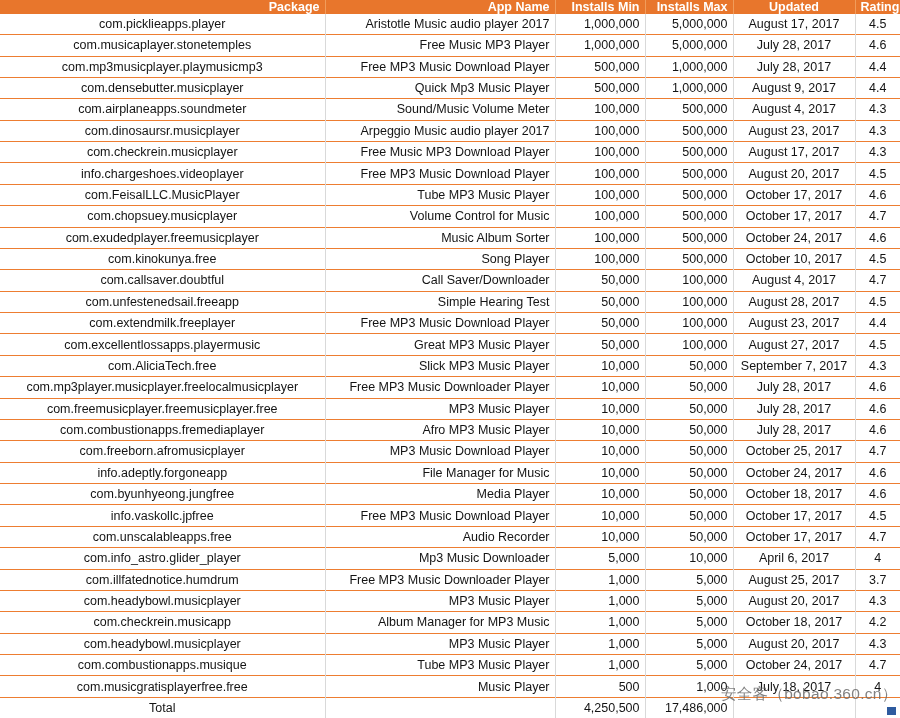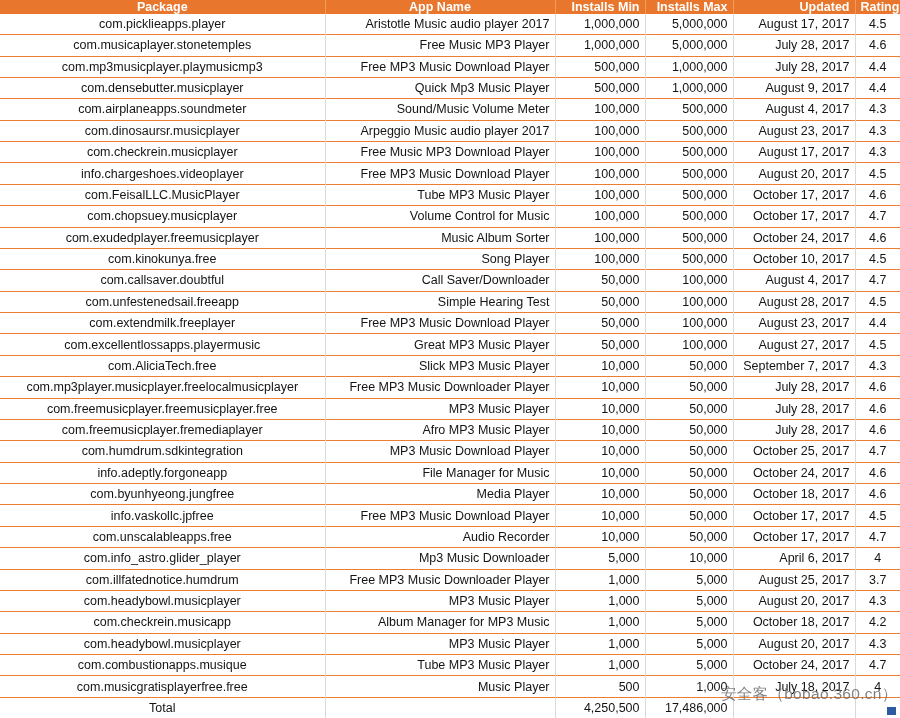--- a/index.html
+++ b/index.html
@@ -17,31 +17,31 @@
   .sheet{position:relative;width:900px;height:718px;}
   table{
     width:900px;height:718px;border-collapse:collapse;table-layout:fixed;
   }
   th{
     background:var(--accent);color:var(--header-text);
     font-weight:bold;font-size:12.5px;padding:0 5px;
     white-space:nowrap;overflow:hidden;text-align:center;
   }
   th:not(:first-child){border-left:1px solid var(--header-sep);}
-  thead .col-package, thead .col-app_name{text-align:center;}
+  thead .col-package, thead .col-app_name{text-align:right;}
   td{
     font-size:12.5px;color:#141414;padding:0 5px;
     white-space:nowrap;overflow:hidden;background:#fff;
   }
   td:not(:first-child){border-left:1px solid var(--grid);}
   tbody tr:not(:first-child) td{border-top:1px solid var(--row-border);}
   .col-package{text-align:center;}
   .col-app_name{text-align:right;}
   .col-installs_min,.col-installs_max{text-align:right;}
-  .col-updated{text-align:right;}
+  .col-updated{text-align:center;}
   .col-rating{text-align:center;}
   .watermark{
     position:absolute;top:684px;left:721px;
     font-size:15.5px;letter-spacing:.3px;white-space:nowrap;
     color:rgba(108,108,108,0.85);
   }
   .fill-handle{
     position:absolute;right:4px;bottom:3px;width:9px;height:8px;
   }
 </style>
@@ -216,29 +216,29 @@
         </tr>
         <tr>
           <td class="col-package">com.freemusicplayer.freemusicplayer.free</td>
           <td class="col-app_name">MP3 Music Player</td>
           <td class="col-installs_min">10,000</td>
           <td class="col-installs_max">50,000</td>
           <td class="col-updated">July 28, 2017</td>
           <td class="col-rating">4.6</td>
         </tr>
         <tr>
-          <td class="col-package">com.freemusicplayer.fremediaplayer</td>
+          <td class="col-package">com.combustionapps.fremediaplayer</td>
           <td class="col-app_name">Afro MP3 Music Player</td>
           <td class="col-installs_min">10,000</td>
           <td class="col-installs_max">50,000</td>
           <td class="col-updated">July 28, 2017</td>
           <td class="col-rating">4.6</td>
         </tr>
         <tr>
-          <td class="col-package">com.humdrum.sdkintegration</td>
+          <td class="col-package">com.freeborn.afromusicplayer</td>
           <td class="col-app_name">MP3 Music Download Player</td>
           <td class="col-installs_min">10,000</td>
           <td class="col-installs_max">50,000</td>
           <td class="col-updated">October 25, 2017</td>
           <td class="col-rating">4.7</td>
         </tr>
         <tr>
           <td class="col-package">info.adeptly.forgoneapp</td>
           <td class="col-app_name">File Manager for Music</td>
           <td class="col-installs_min">10,000</td>

